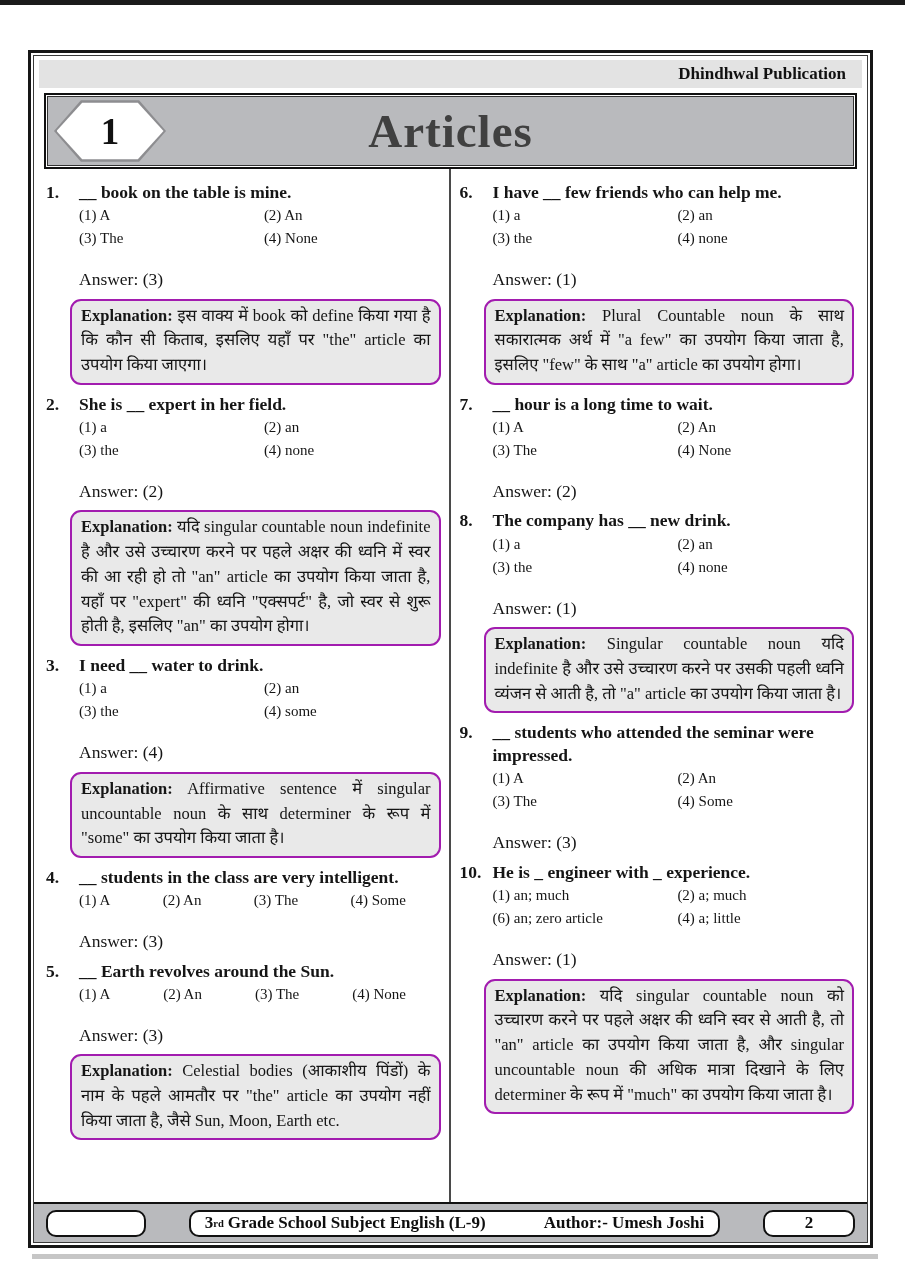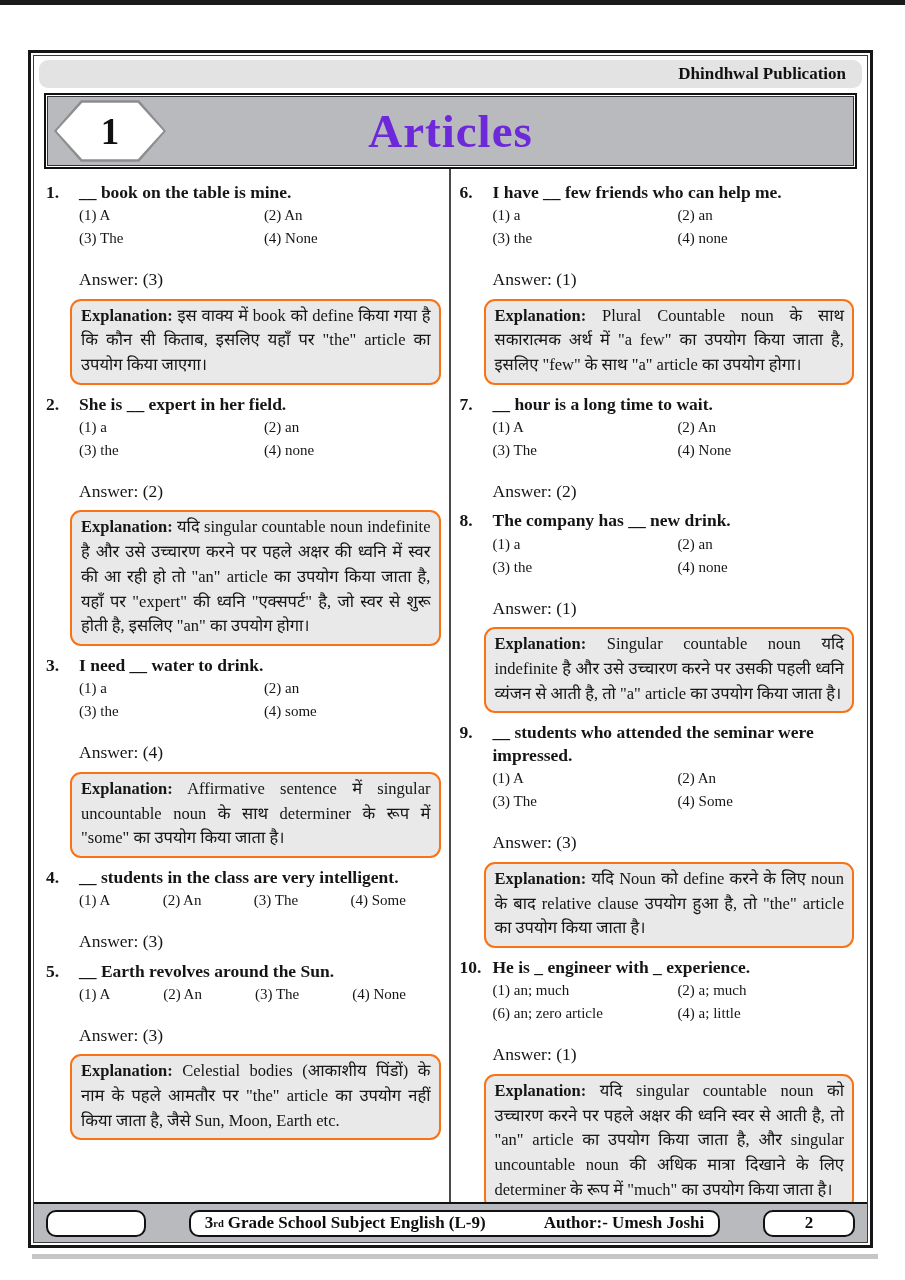--- a/index.html
+++ b/index.html
@@ -17,62 +17,62 @@
   }
   .page-inner {
     width:100%; height:100%; border:1px solid #3a3a3a;
     display:flex; flex-direction:column; background:#ffffff;
   }
 
   
   .publisher-bar {
     margin:4px 5px 0 5px; height:28px; background:#e3e3e3;
     display:flex; align-items:center; justify-content:flex-end; padding-right:16px;
-    font-weight:bold; font-size:17px; color:#111;border-radius:9px;
+    font-weight:bold; font-size:17px; color:#111;
   }
 
   
   .title-banner { margin:5px 10px 0 10px; border:2px solid #111; background:#fff; padding:1px; }
   .title-banner-inner {
     position:relative; border:1px solid #333; background:#b9babd; height:70px;
   }
   .hexagon {
     position:absolute; left:6px; top:2px; width:112px; height:64px;
     background:#8d8d90;
     clip-path:polygon(0 50%, 24% 2%, 76% 2%, 100% 50%, 76% 98%, 24% 98%);
   }
   .hexagon-inner {
     position:absolute; inset:2.5px; background:#ffffff;
     clip-path:polygon(0 50%, 24% 2%, 76% 2%, 100% 50%, 76% 98%, 24% 98%);
     display:flex; align-items:center; justify-content:center;
     font-weight:bold; font-size:37px; color:#111;
   }
   .chapter-title {
     position:absolute; inset:0; display:flex; align-items:center; justify-content:center;
-    margin:0; font-size:47px; font-weight:bold; color:#6d28d9; letter-spacing:1px;
+    margin:0; font-size:47px; font-weight:bold; color:#404040; letter-spacing:1px;
   }
 
   
   .content { flex:1; display:flex; padding:6px 12px 0 12px; overflow:hidden; }
   .column { flex:1; min-width:0; }
   .column.left  { padding-right:7px; }
   .column.right { padding-left:9px; }
   .column-divider { width:2px; background:#4a4a4a; margin-top:-6px; }
 
   
   .question { margin-top:6px; }
   .q-head { display:flex; font-weight:bold; font-size:17.5px; line-height:1.32; }
   .q-num { width:33px; flex-shrink:0; }
   .q-text { flex:1; }
   .options { margin-left:33px; font-size:15px; line-height:1.4; margin-top:1px; }
   .options.grid { display:grid; grid-template-columns:51% 49%; row-gap:2px; }
   .options.inline { display:flex; justify-content:space-between; padding-right:9%; }
   .answer { margin-left:33px; font-size:17.5px; margin-top:18px; line-height:1.4; }
   .explanation-box {
-    margin:7px 1px 8px 24px; border:2px solid #f97316; border-radius:11px;
+    margin:7px 1px 8px 24px; border:2px solid #a21caf; border-radius:11px;
     background:#e9e9e9; padding:3px 8px 5px 9px;
     font-size:16.5px; line-height:1.5; text-align:justify;
   }
   .exp-label { font-weight:bold; }
 
   
   .footer-bar {
     height:40px; background:#b9babd; border-top:2px solid #111;
     display:flex; align-items:center; padding:0 12px; gap:10px;
   }
@@ -229,21 +229,20 @@
               <span class="q-num">9.</span>
               <span class="q-text">__ students who attended the seminar were impressed.</span>
             </div>
             <div class="options grid">
               <span class="option">(1) A</span>
               <span class="option">(2) An</span>
               <span class="option">(3) The</span>
               <span class="option">(4) Some</span>
             </div>
             <div class="answer">Answer: (3)</div>
-            <div class="explanation-box"><span class="exp-label">Explanation:</span> <span class="exp-text">यदि Noun को define करने के लिए noun के बाद relative clause उपयोग हुआ है, तो "the" article का उपयोग किया जाता है।</span></div>
           </div>
           <div class="question">
             <div class="q-head">
               <span class="q-num">10.</span>
               <span class="q-text">He is _ engineer with _ experience.</span>
             </div>
             <div class="options grid">
               <span class="option">(1) an; much</span>
               <span class="option">(2) a; much</span>
               <span class="option">(6) an; zero article</span>

